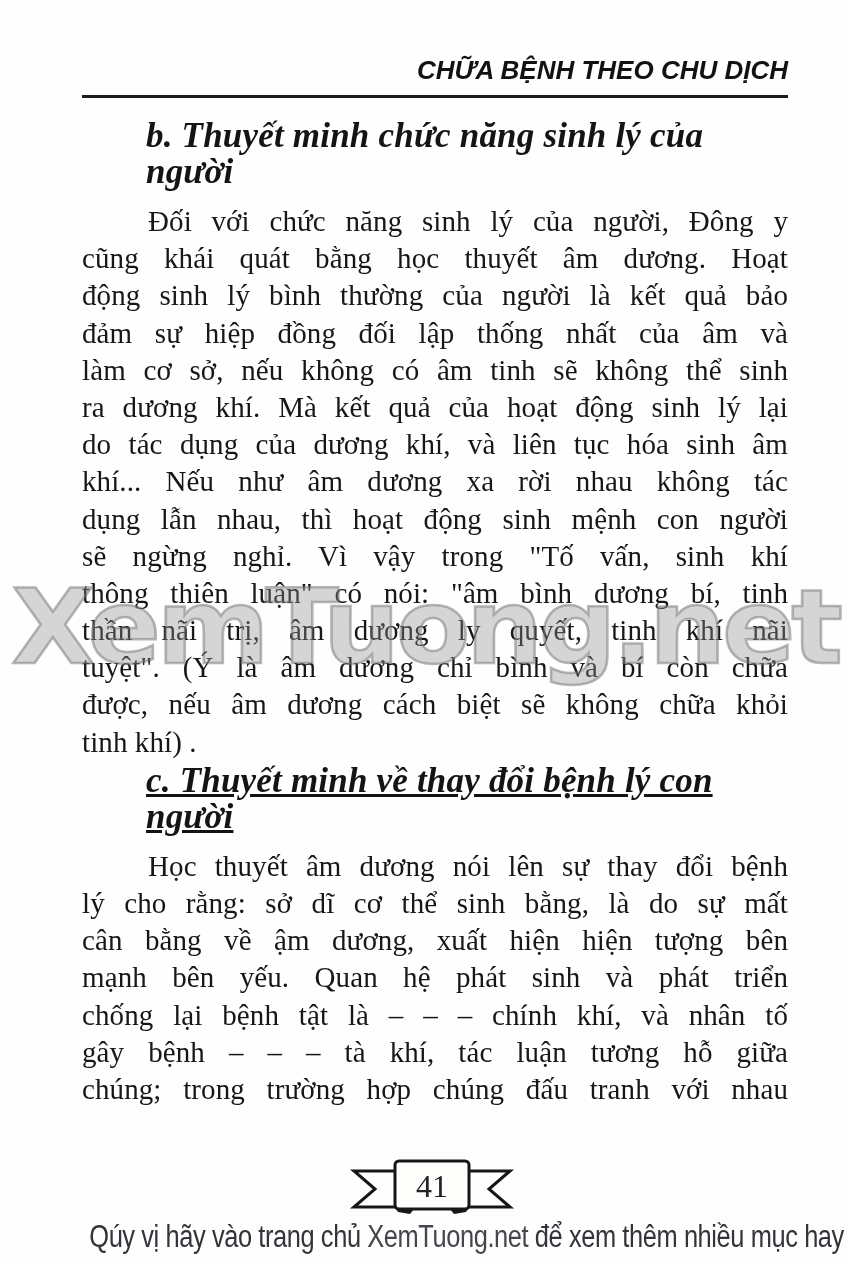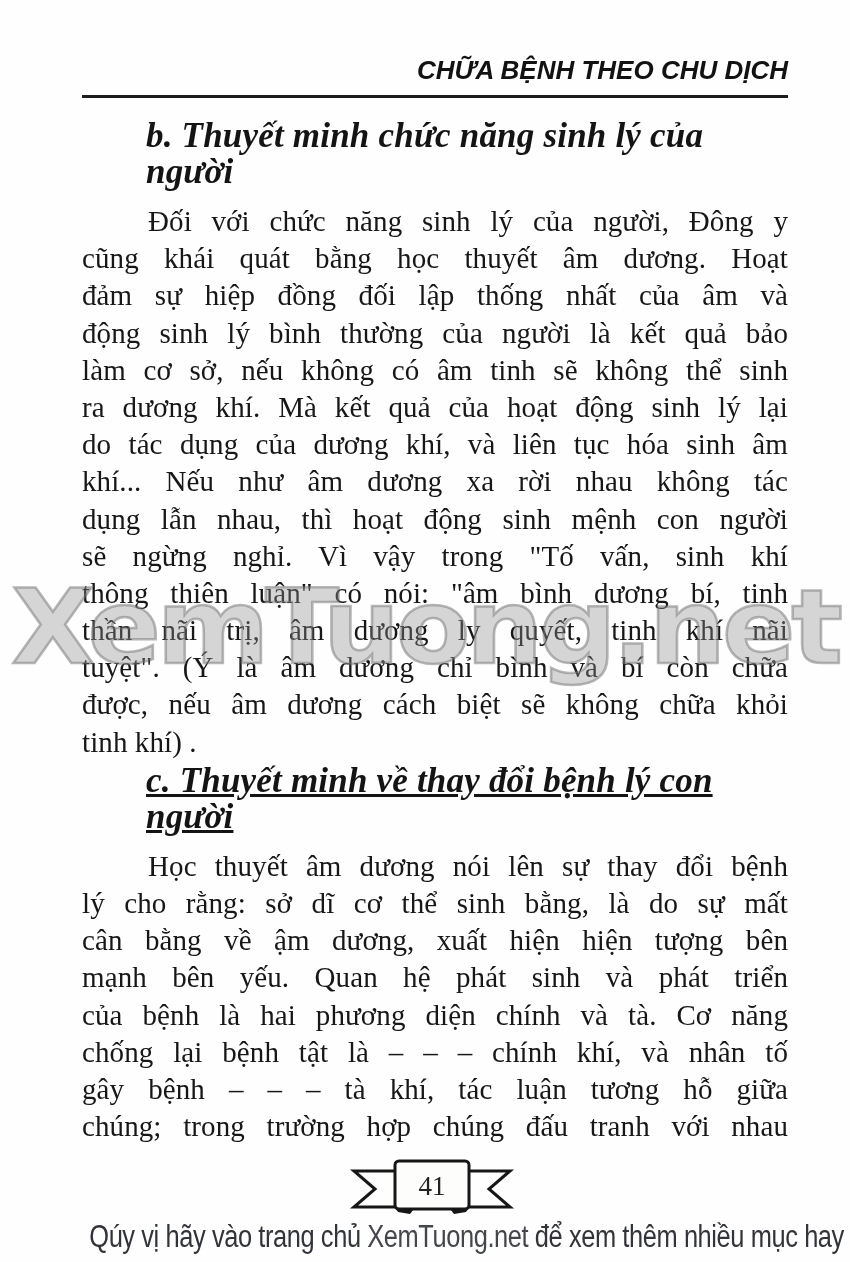--- a/index.html
+++ b/index.html
@@ -70,21 +70,21 @@
 
   .ribbon {
     position:absolute;
     left:348px; top:1158px;
     width:168px; height:58px;
   }
   .ribbon svg { display:block; width:168px; height:58px; }
   .ribbon .page-num {
     position:absolute; left:0; top:6px; width:168px;
     text-align:center;
-    font-size:27px; line-height:44px;
+    font-size:32px; line-height:44px;
     color:#222;
   }
 
   .footer {
     position:absolute;
     left:0; right:0; top:1218px;
     text-align:center;
     white-space:nowrap;
   }
   .footer .footer-inner {
@@ -107,43 +107,42 @@
 
     <div class="running-head">CHỮA BỆNH THEO CHU DỊCH</div>
 
     <div class="head-rule"></div>
 
     <h2 class="sub-heading">b. Thuyết minh chức năng sinh lý của người</h2>
 
     <div class="para">
         <div class="tline indent">Đối với chức năng sinh lý của người, Đông y</div>
         <div class="tline">cũng khái quát bằng học thuyết âm dương. Hoạt</div>
+        <div class="tline">động sinh lý bình thường của người là kết quả bảo</div>
         <div class="tline">đảm sự hiệp đồng đối lập thống nhất của âm và</div>
-        <div class="tline">động sinh lý bình thường của người là kết quả bảo</div>
         <div class="tline">làm cơ sở, nếu không có âm tinh sẽ không thể sinh</div>
         <div class="tline">ra dương khí. Mà kết quả của hoạt động sinh lý lại</div>
         <div class="tline">do tác dụng của dương khí, và liên tục hóa sinh âm</div>
         <div class="tline">khí... Nếu như âm dương xa rời nhau không tác</div>
         <div class="tline">dụng lẫn nhau, thì hoạt động sinh mệnh con người</div>
         <div class="tline">sẽ ngừng nghỉ. Vì vậy trong "Tố vấn, sinh khí</div>
         <div class="tline">thông thiên luận" có nói: "âm bình dương bí, tinh</div>
         <div class="tline">thần nãi trị, âm dương ly quyết, tinh khí nãi</div>
         <div class="tline">tuyệt". (Ý là âm dương chỉ bình và bí còn chữa</div>
         <div class="tline">được, nếu âm dương cách biệt sẽ không chữa khỏi</div>
         <div class="tline last">tinh khí) .</div>
       </div>
 
     <h2 class="sub-heading second">c. Thuyết minh về thay đổi bệnh lý con người</h2>
 
     <div class="para">
         <div class="tline indent">Học thuyết âm dương nói lên sự thay đổi bệnh</div>
         <div class="tline">lý cho rằng: sở dĩ cơ thể sinh bằng, là do sự mất</div>
         <div class="tline">cân bằng về ậm dương, xuất hiện hiện tượng bên</div>
         <div class="tline">mạnh bên yếu. Quan hệ phát sinh và phát triển</div>
-        <div class="tline">của bệnh là hai phương diện chính và tà. Cơ năng</div>
         <div class="tline">chống lại bệnh tật là – – – chính khí, và nhân tố</div>
         <div class="tline">gây bệnh – – – tà khí, tác luận tương hỗ giữa</div>
         <div class="tline">chúng; trong trường hợp chúng đấu tranh với nhau</div>
       </div>
   </div>
 
   <div class="watermark">XemTuong.net</div>
 
   <div class="ribbon">
     <svg viewBox="0 0 168 58">

